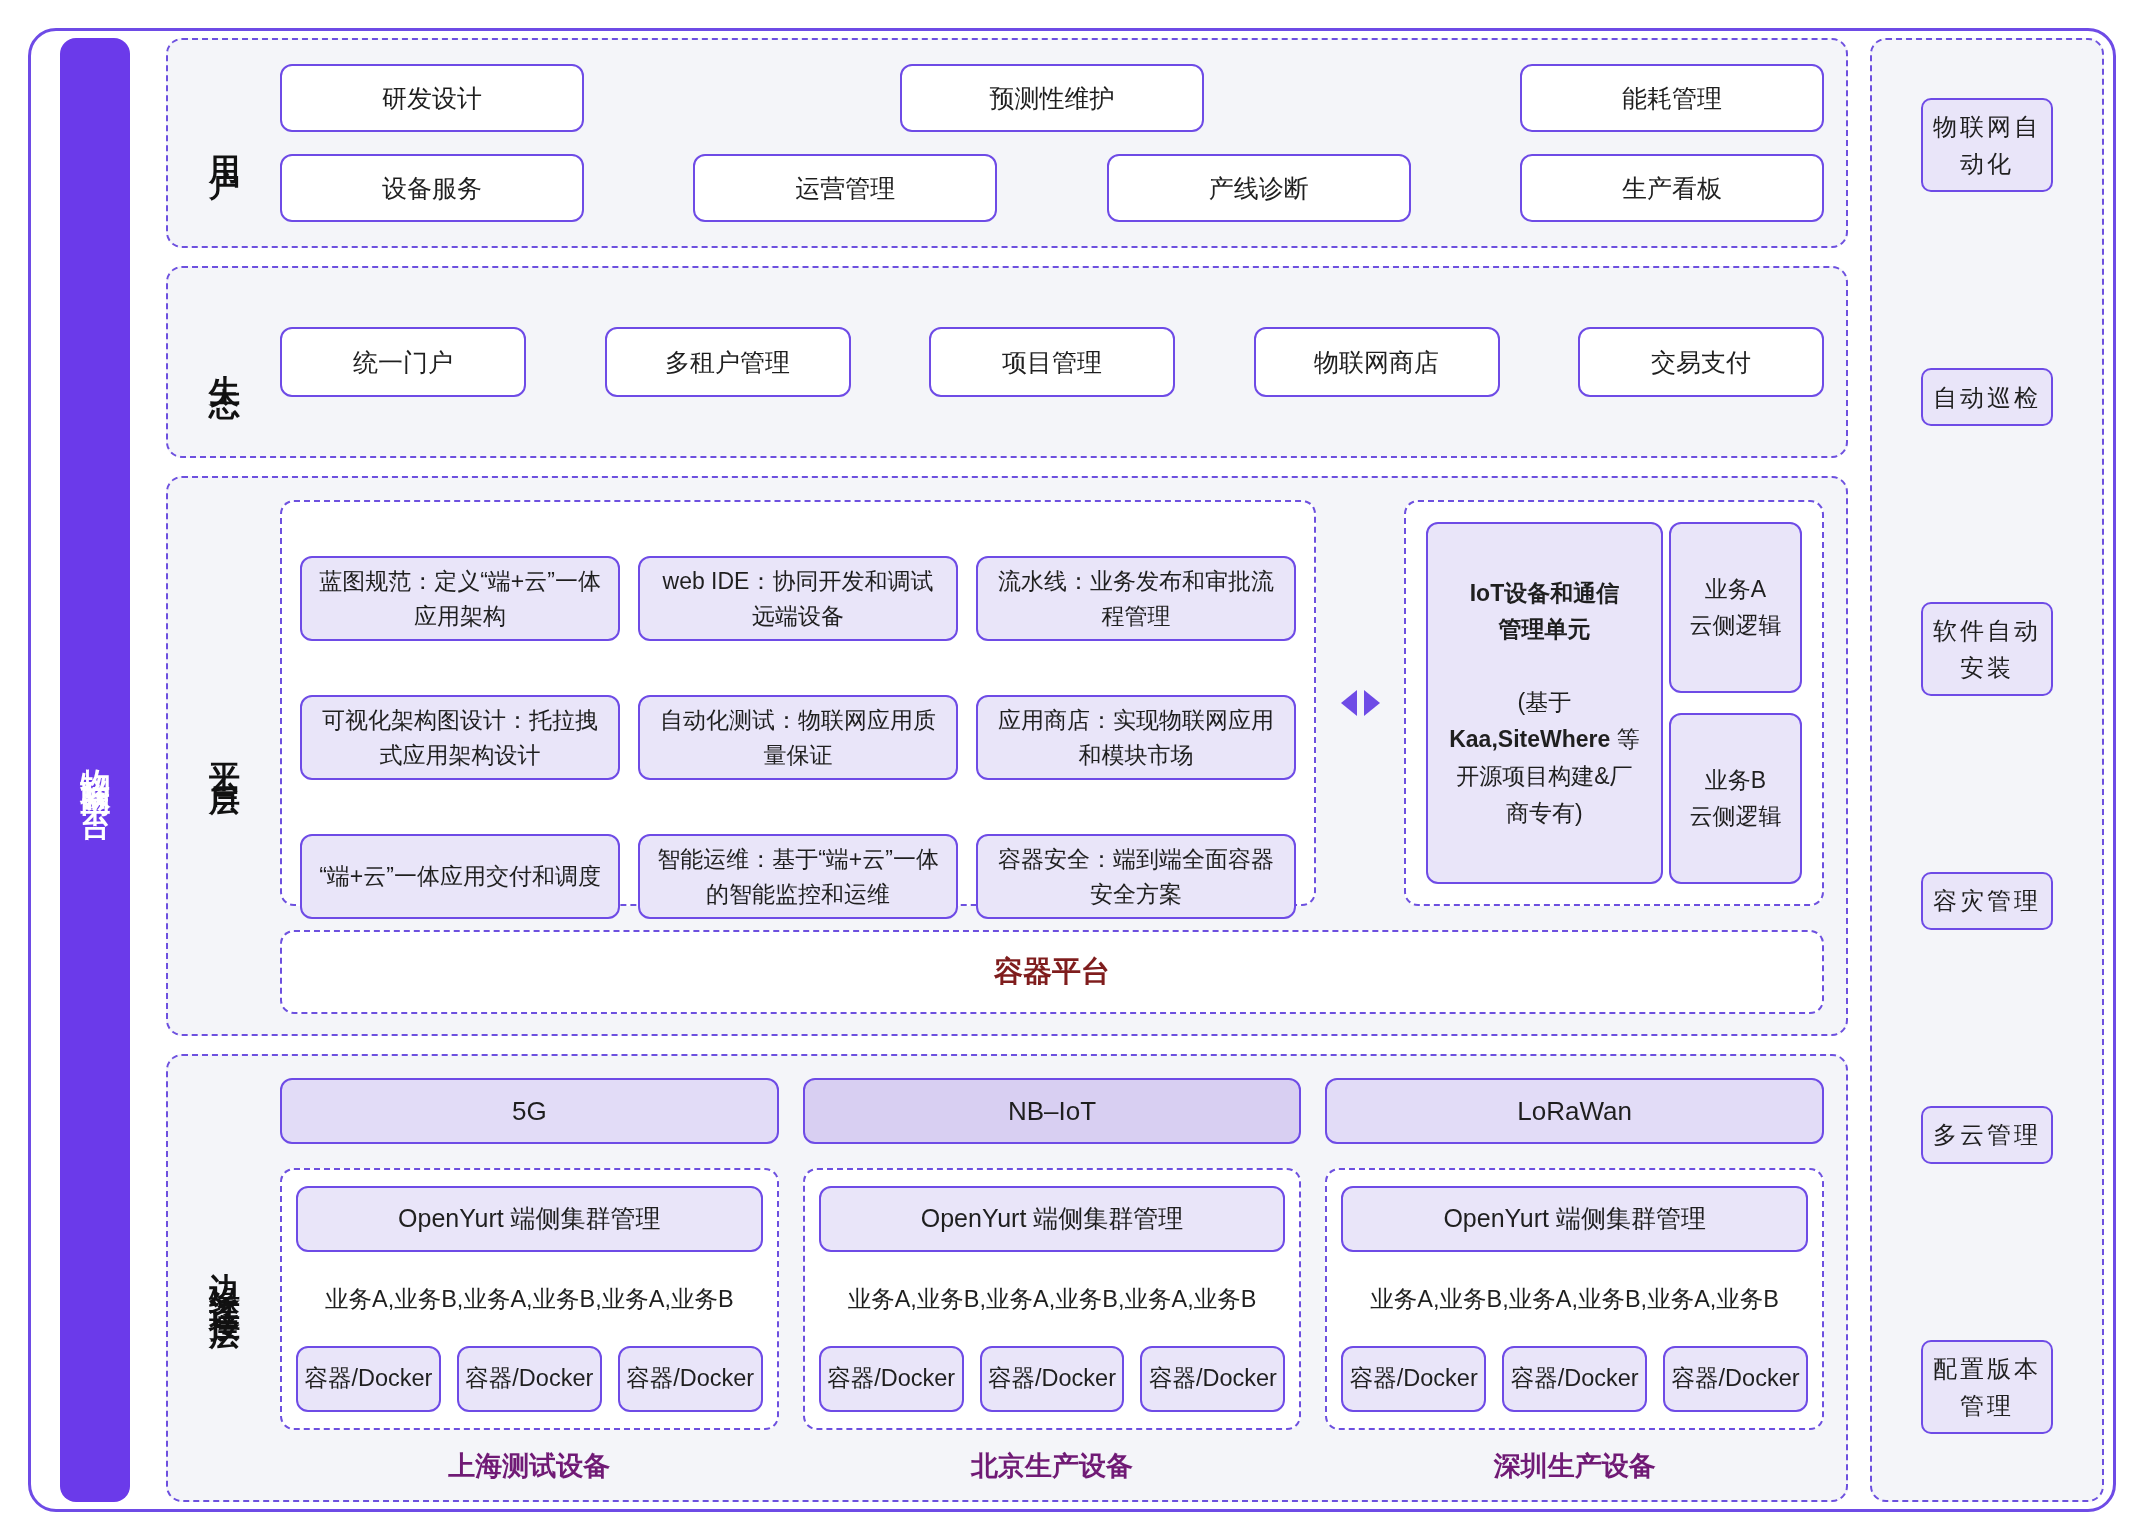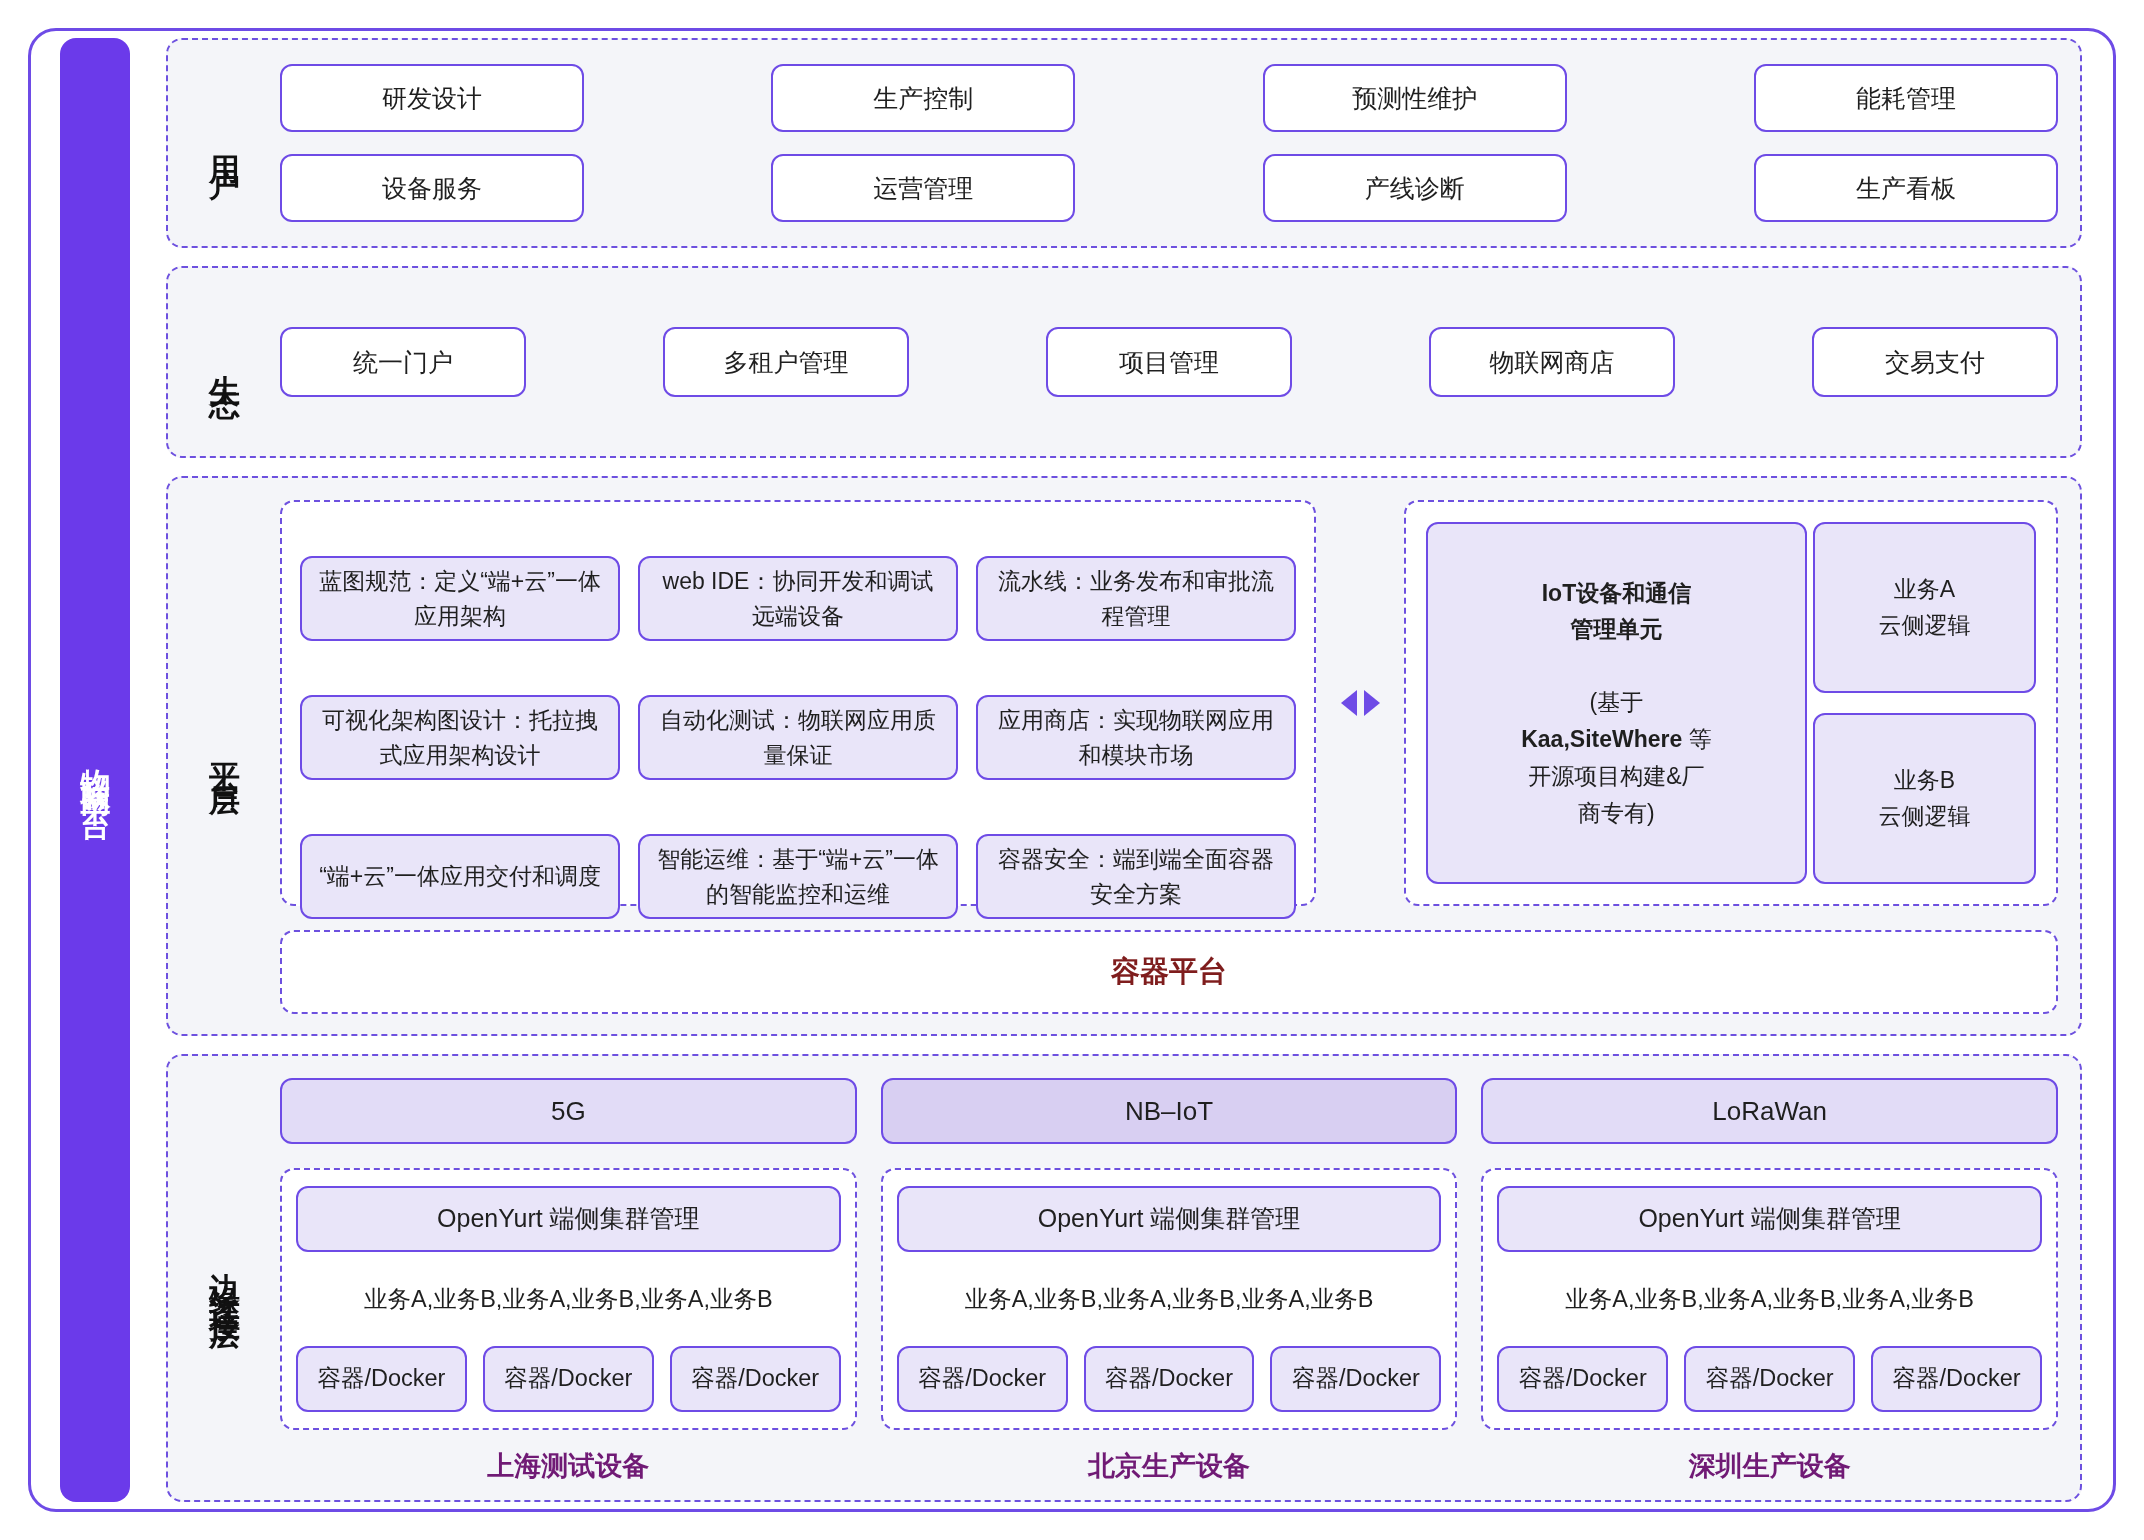--- a/index.html
+++ b/index.html
@@ -130,21 +130,20 @@
 
   <div class="main">
 
     <div class="section sec-user">
       <div class="section-label">
         <div class="vlabel">用户</div>
       </div>
       <div class="user-content">
         <div class="user-row">
           <div class="wbox">研发设计</div>
-          <div class="wbox">生产控制</div>
           <div class="wbox">预测性维护</div>
           <div class="wbox">能耗管理</div>
         </div>
         <div class="user-row">
           <div class="wbox">设备服务</div>
           <div class="wbox">运营管理</div>
           <div class="wbox">产线诊断</div>
           <div class="wbox">生产看板</div>
         </div>
       </div>
@@ -258,14 +257,22 @@
           <div class="device">上海测试设备</div>
           <div class="device">北京生产设备</div>
           <div class="device">深圳生产设备</div>
         </div>
 
       </div>
     </div>
 
   </div>
 
+  <div class="sidebar">
+    <div class="sbox">物联网自动化</div>
+    <div class="sbox">自动巡检</div>
+    <div class="sbox">软件自动安装</div>
+    <div class="sbox">容灾管理</div>
+    <div class="sbox">多云管理</div>
+    <div class="sbox">配置版本管理</div>
+  </div>
 
 </div>
 
 </body></html>

